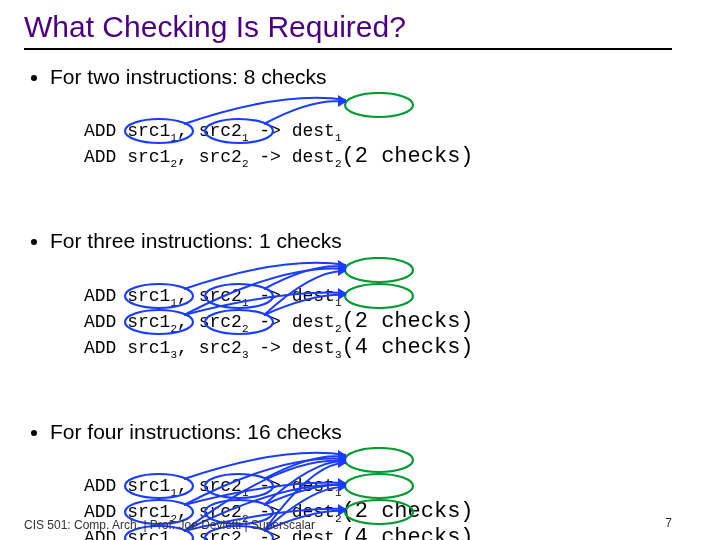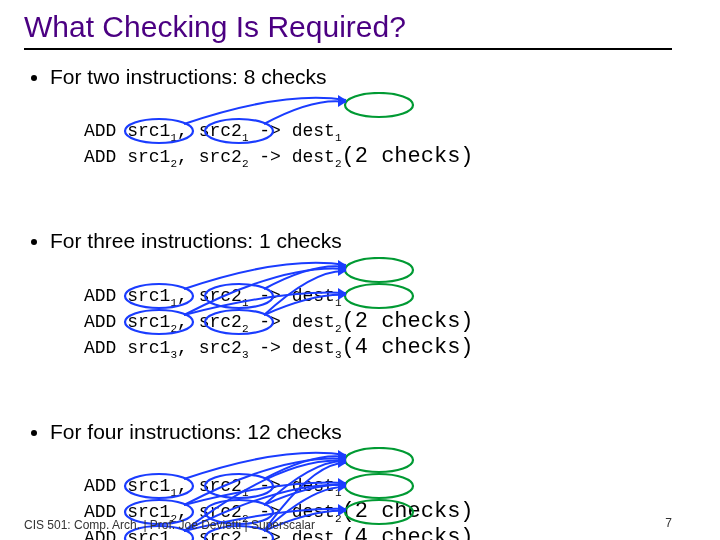--- a/index.html
+++ b/index.html
@@ -139,21 +139,21 @@
           <polygon class="arrow-head" points="262,36 254,31 254,41"></polygon>
           <path class="arrow" d="M180 58 Q230 12 262 14"></path>
           <polygon class="arrow-head" points="262,14 254,9 254,19"></polygon>
           <path class="arrow" d="M180 58 Q230 36 262 38"></path>
           <polygon class="arrow-head" points="262,38 254,33 254,43"></polygon>
         </svg>
       </div>
     </li>
 
     <li>
-      <span>For four instructions: 12 checks</span>
+      <span>For four instructions: 16 checks</span>
       <div class="code-block">
 <span><span>ADD</span> <span>src1</span><sub>1</sub>, <span>src2</span><sub>1</sub> -&gt; <span>dest</span><sub>1</sub></span>
 <span><span>ADD</span> <span>src1</span><sub>2</sub>, <span>src2</span><sub>2</sub> -&gt; <span>dest</span><sub>2</sub><span class="annot">(2 checks)</span></span>
 <span><span>ADD</span> <span>src1</span><sub>3</sub>, <span>src2</span><sub>3</sub> -&gt; <span>dest</span><sub>3</sub><span class="annot">(4 checks)</span></span>
 
         <svg class="overlay" width="420" height="112">
 
           <ellipse class="dest-el" cx="295" cy="13" rx="34" ry="12"></ellipse>
           <ellipse class="dest-el" cx="295" cy="39" rx="34" ry="12"></ellipse>
           <ellipse class="dest-el" cx="295" cy="65" rx="34" ry="12"></ellipse>

